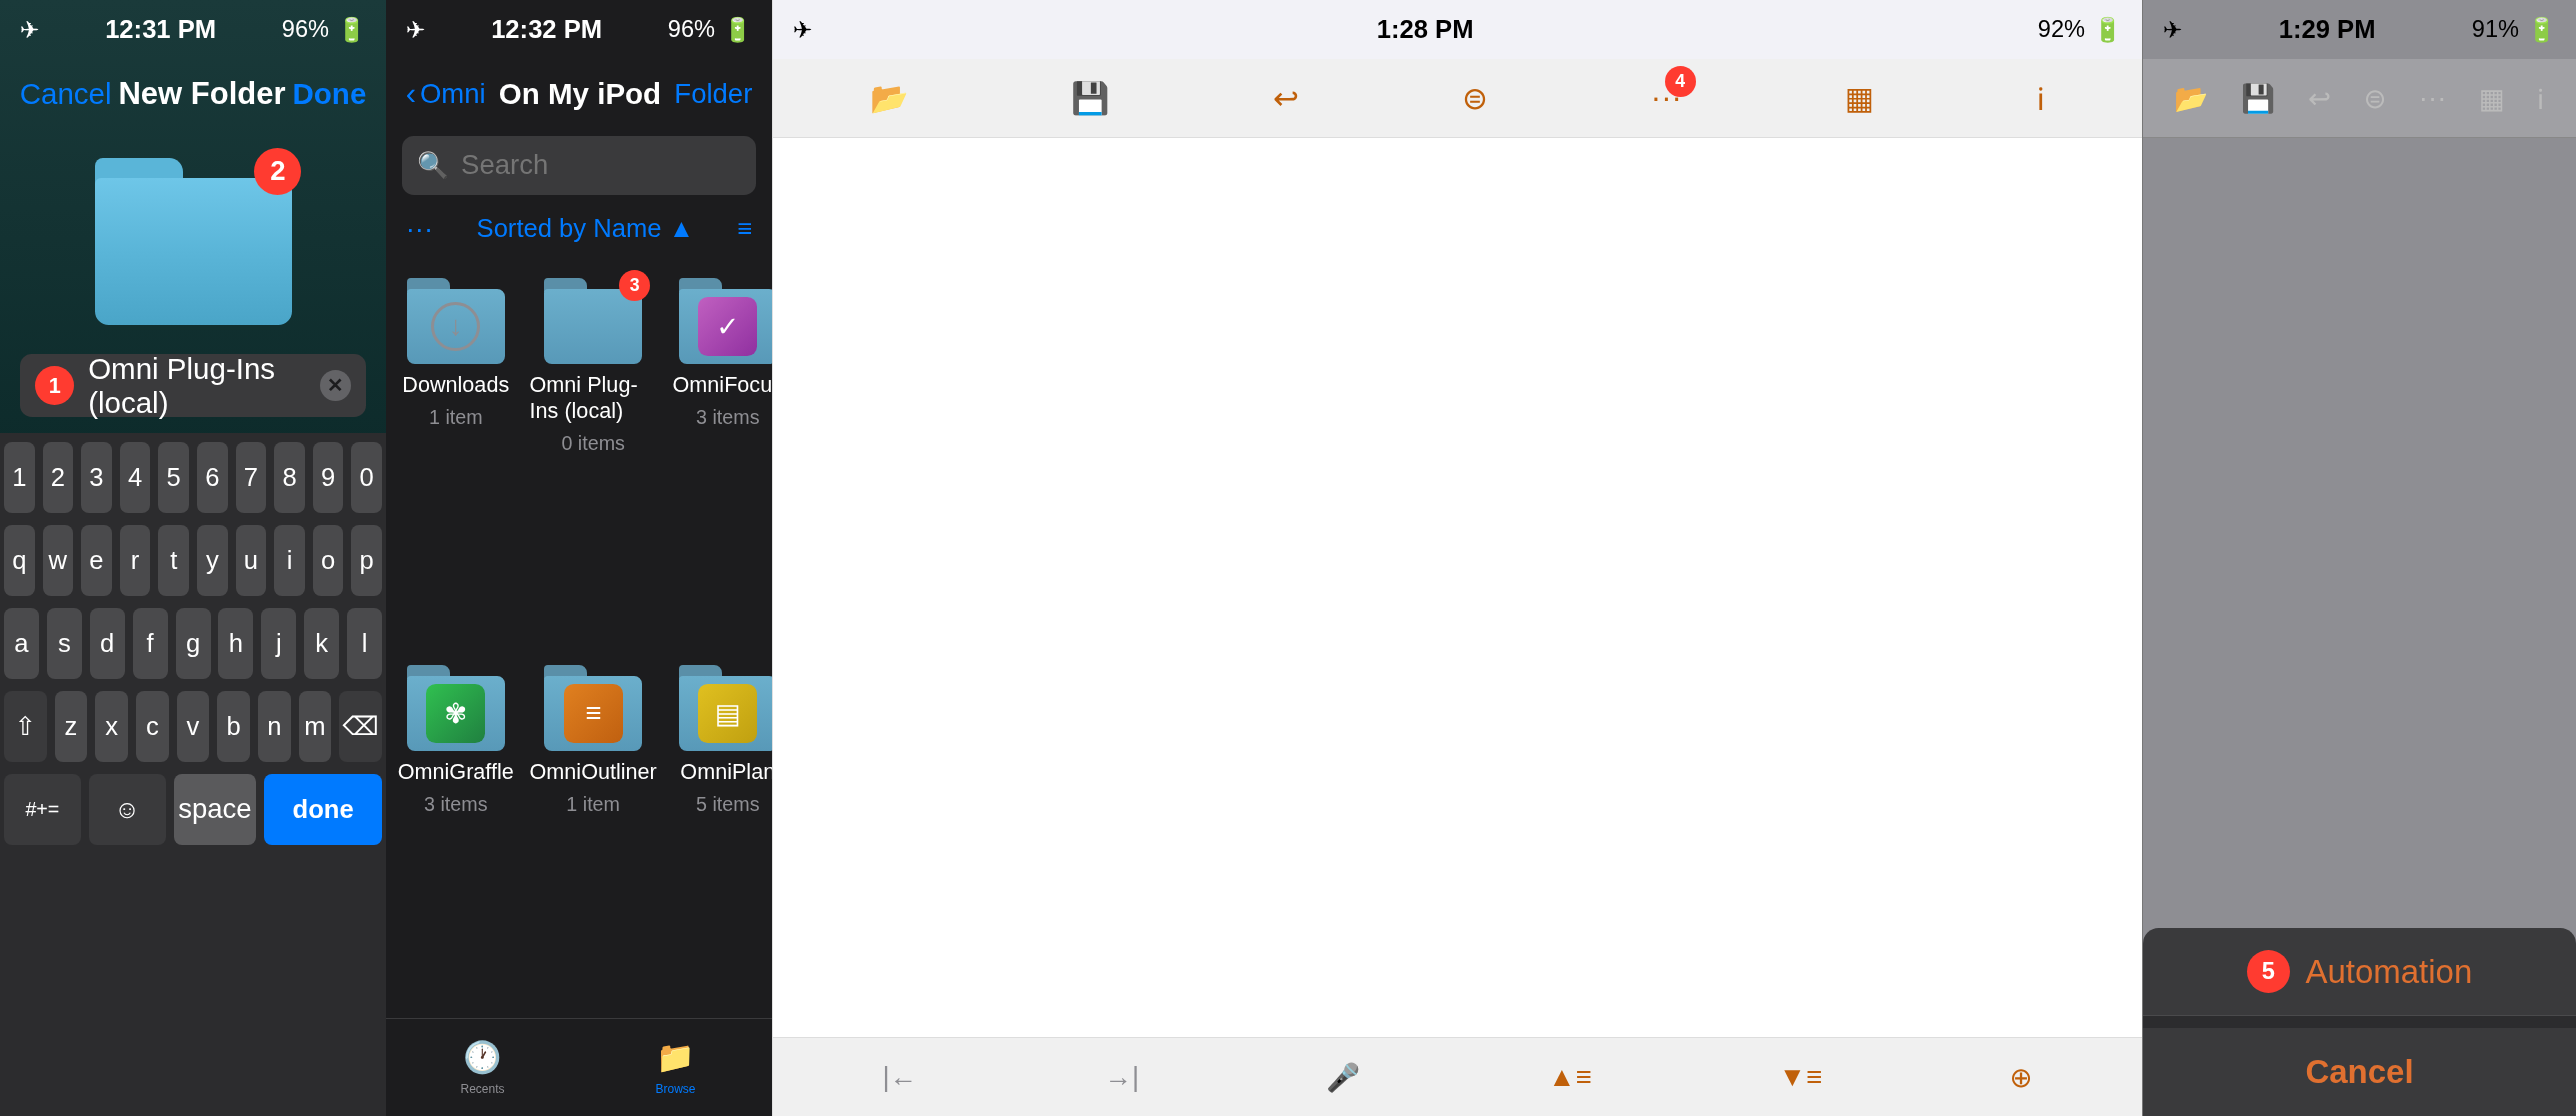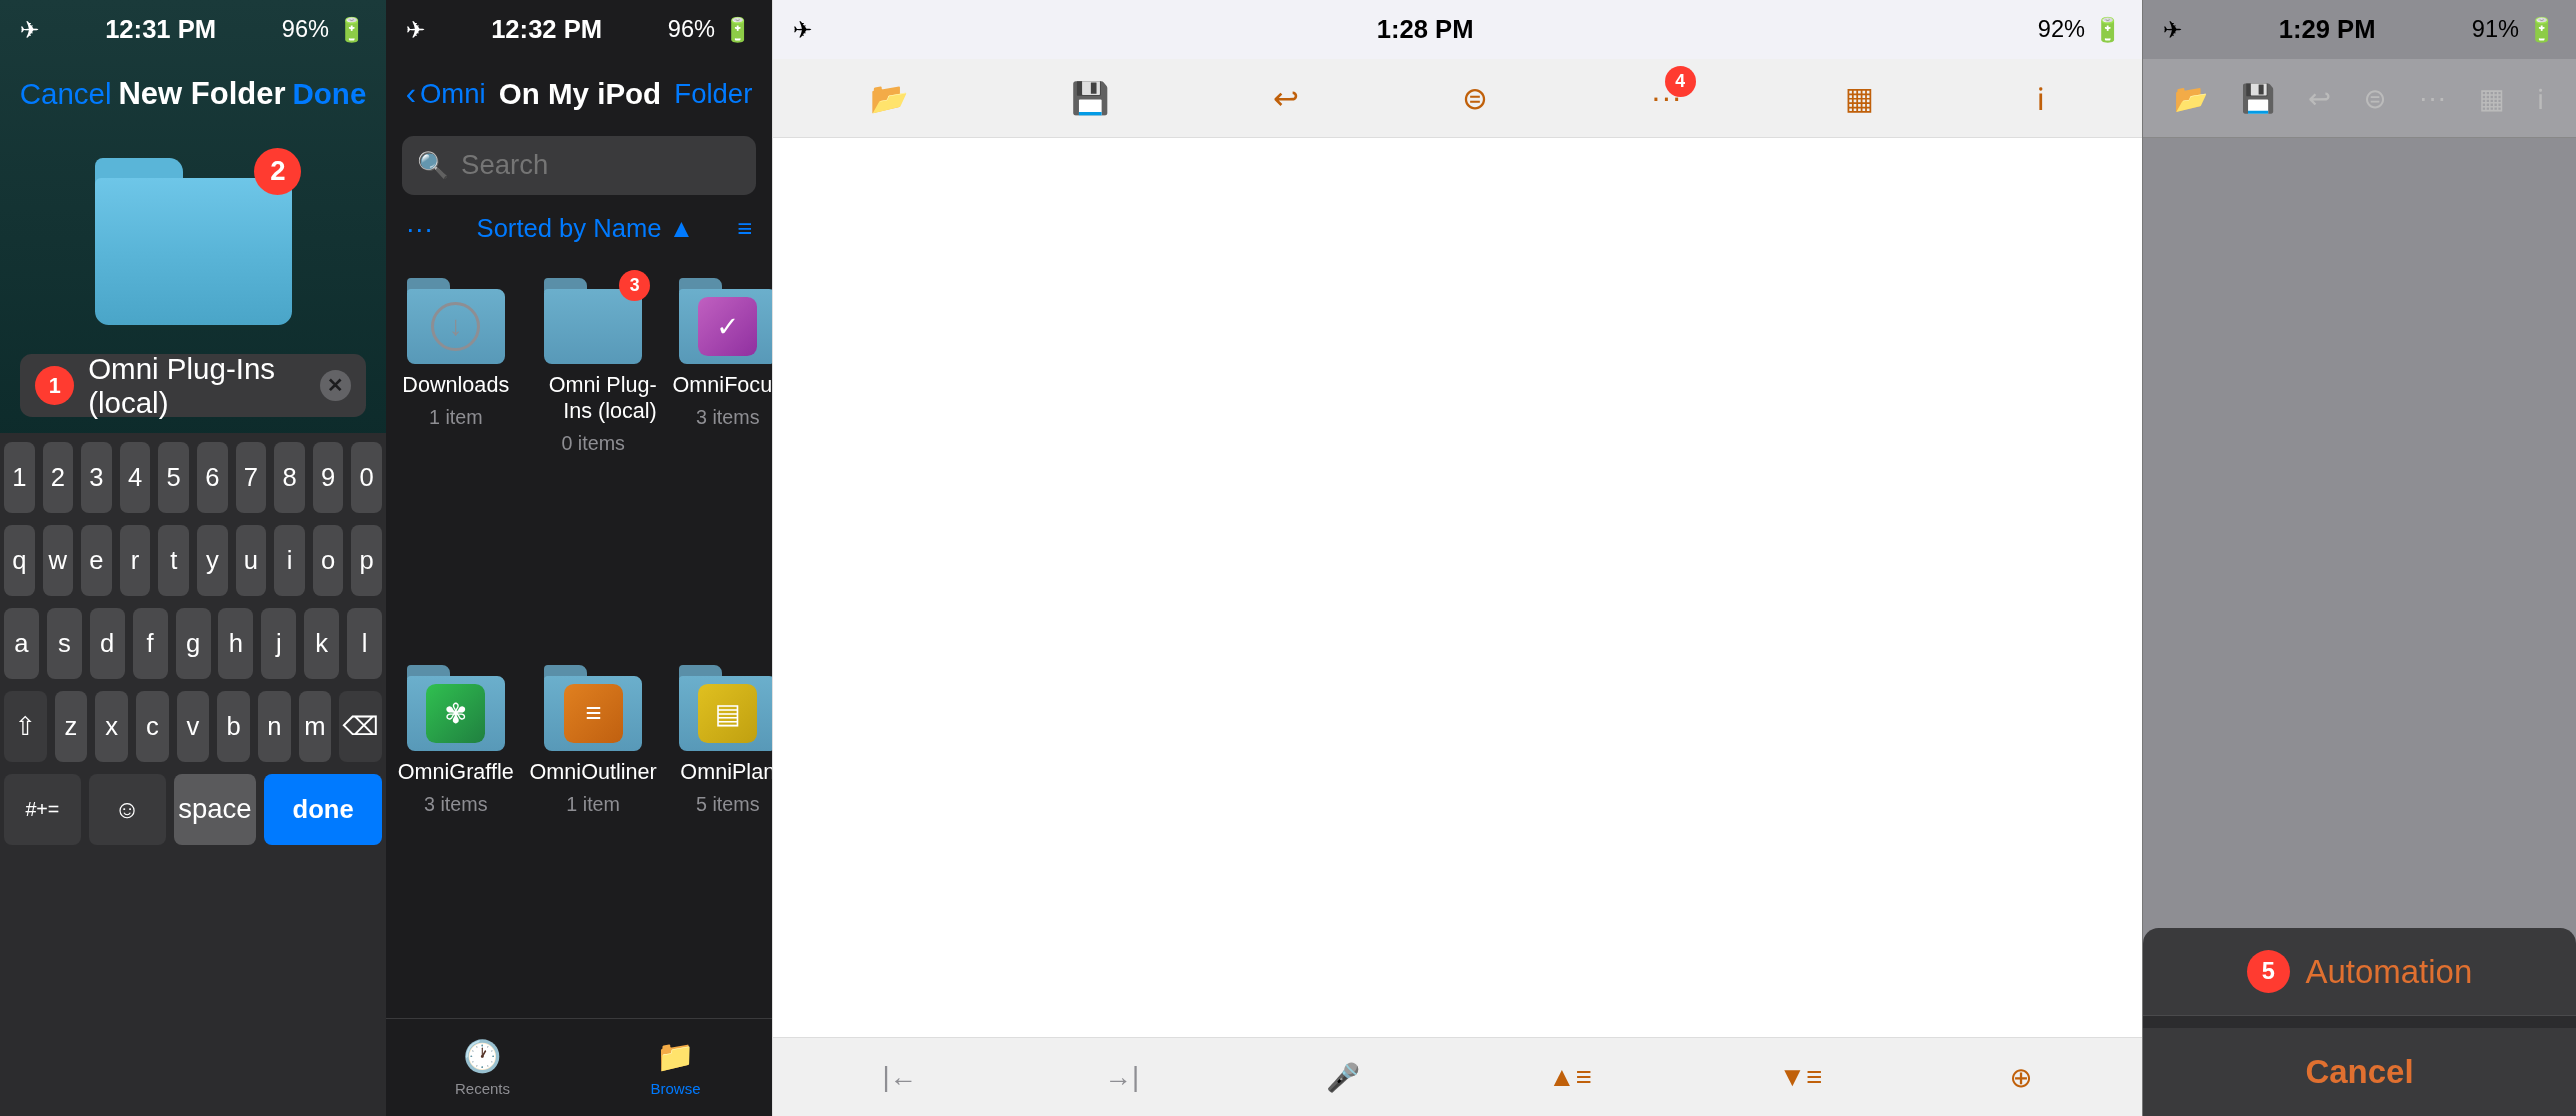--- a/index.html
+++ b/index.html
@@ -265,21 +265,21 @@
     }
     .f-badge {
       position: absolute;
       top: -7.9px; right: -7.9px;
       width: 31px; height: 31px;
       background: #ff3b30;
       border-radius: 50%;
       color: #fff; font-size: 17.7px; font-weight: 700;
       display: flex; align-items: center; justify-content: center;
     }
-    .folder-name { color: #fff; font-size: 21.6px; text-align: right; font-weight: 400; line-height: 1.2; }
+    .folder-name { color: #fff; font-size: 21.6px; text-align: left; font-weight: 400; line-height: 1.2; }
     .folder-count { color: #8e8e93; font-size: 19.7px; }
 
     
     .dl-icon {
       width: 49px; height: 49px;
       border: 3.9px solid #8e8e93;
       border-radius: 50%;
       display: flex; align-items: center; justify-content: center;
       color: #8e8e93; font-size: 27.5px;
     }
@@ -328,21 +328,21 @@
     }
     .tab-item {
       flex: 1;
       display: flex;
       flex-direction: column;
       align-items: center;
       justify-content: center;
       gap: 5.9px;
     }
     .tab-icon { font-size: 31px; }
-    .tab-label { font-size: 15px; }
+    .tab-label { font-size: 12px; }
     .tab-active .tab-icon { color: #007aff; }
     .tab-active .tab-label { color: #007aff; }
     .tab-inactive .tab-icon { color: #8e8e93; }
     .tab-inactive .tab-label { color: #8e8e93; }
 
     
     .panel-3 {
       width: 386px;
       background: #fff;
       border-left: 1px solid #e0e0e0;

